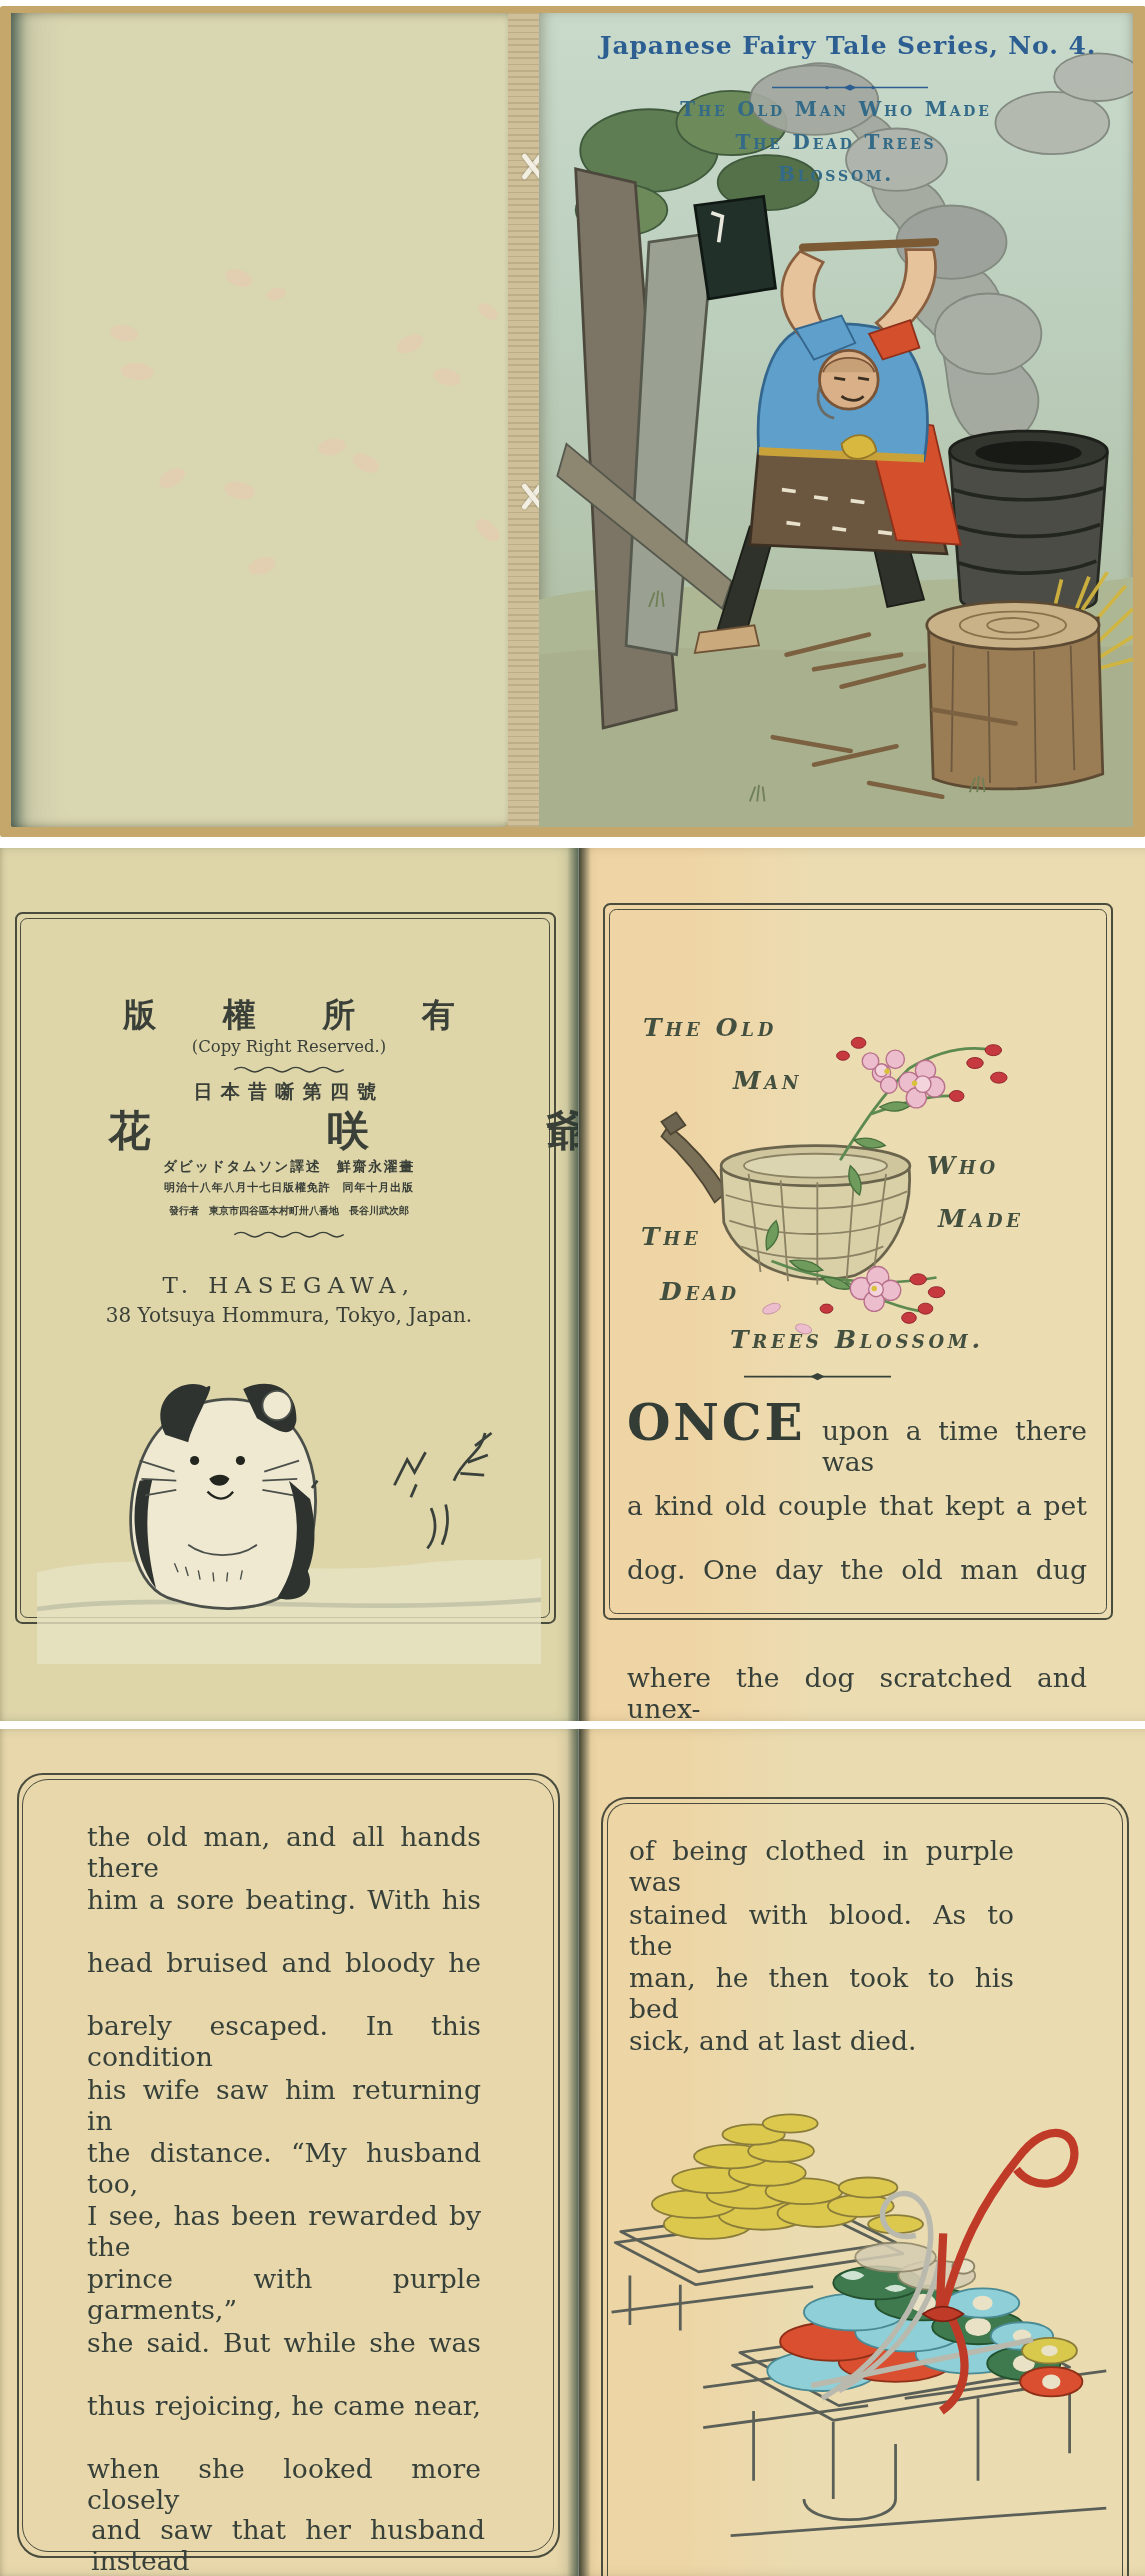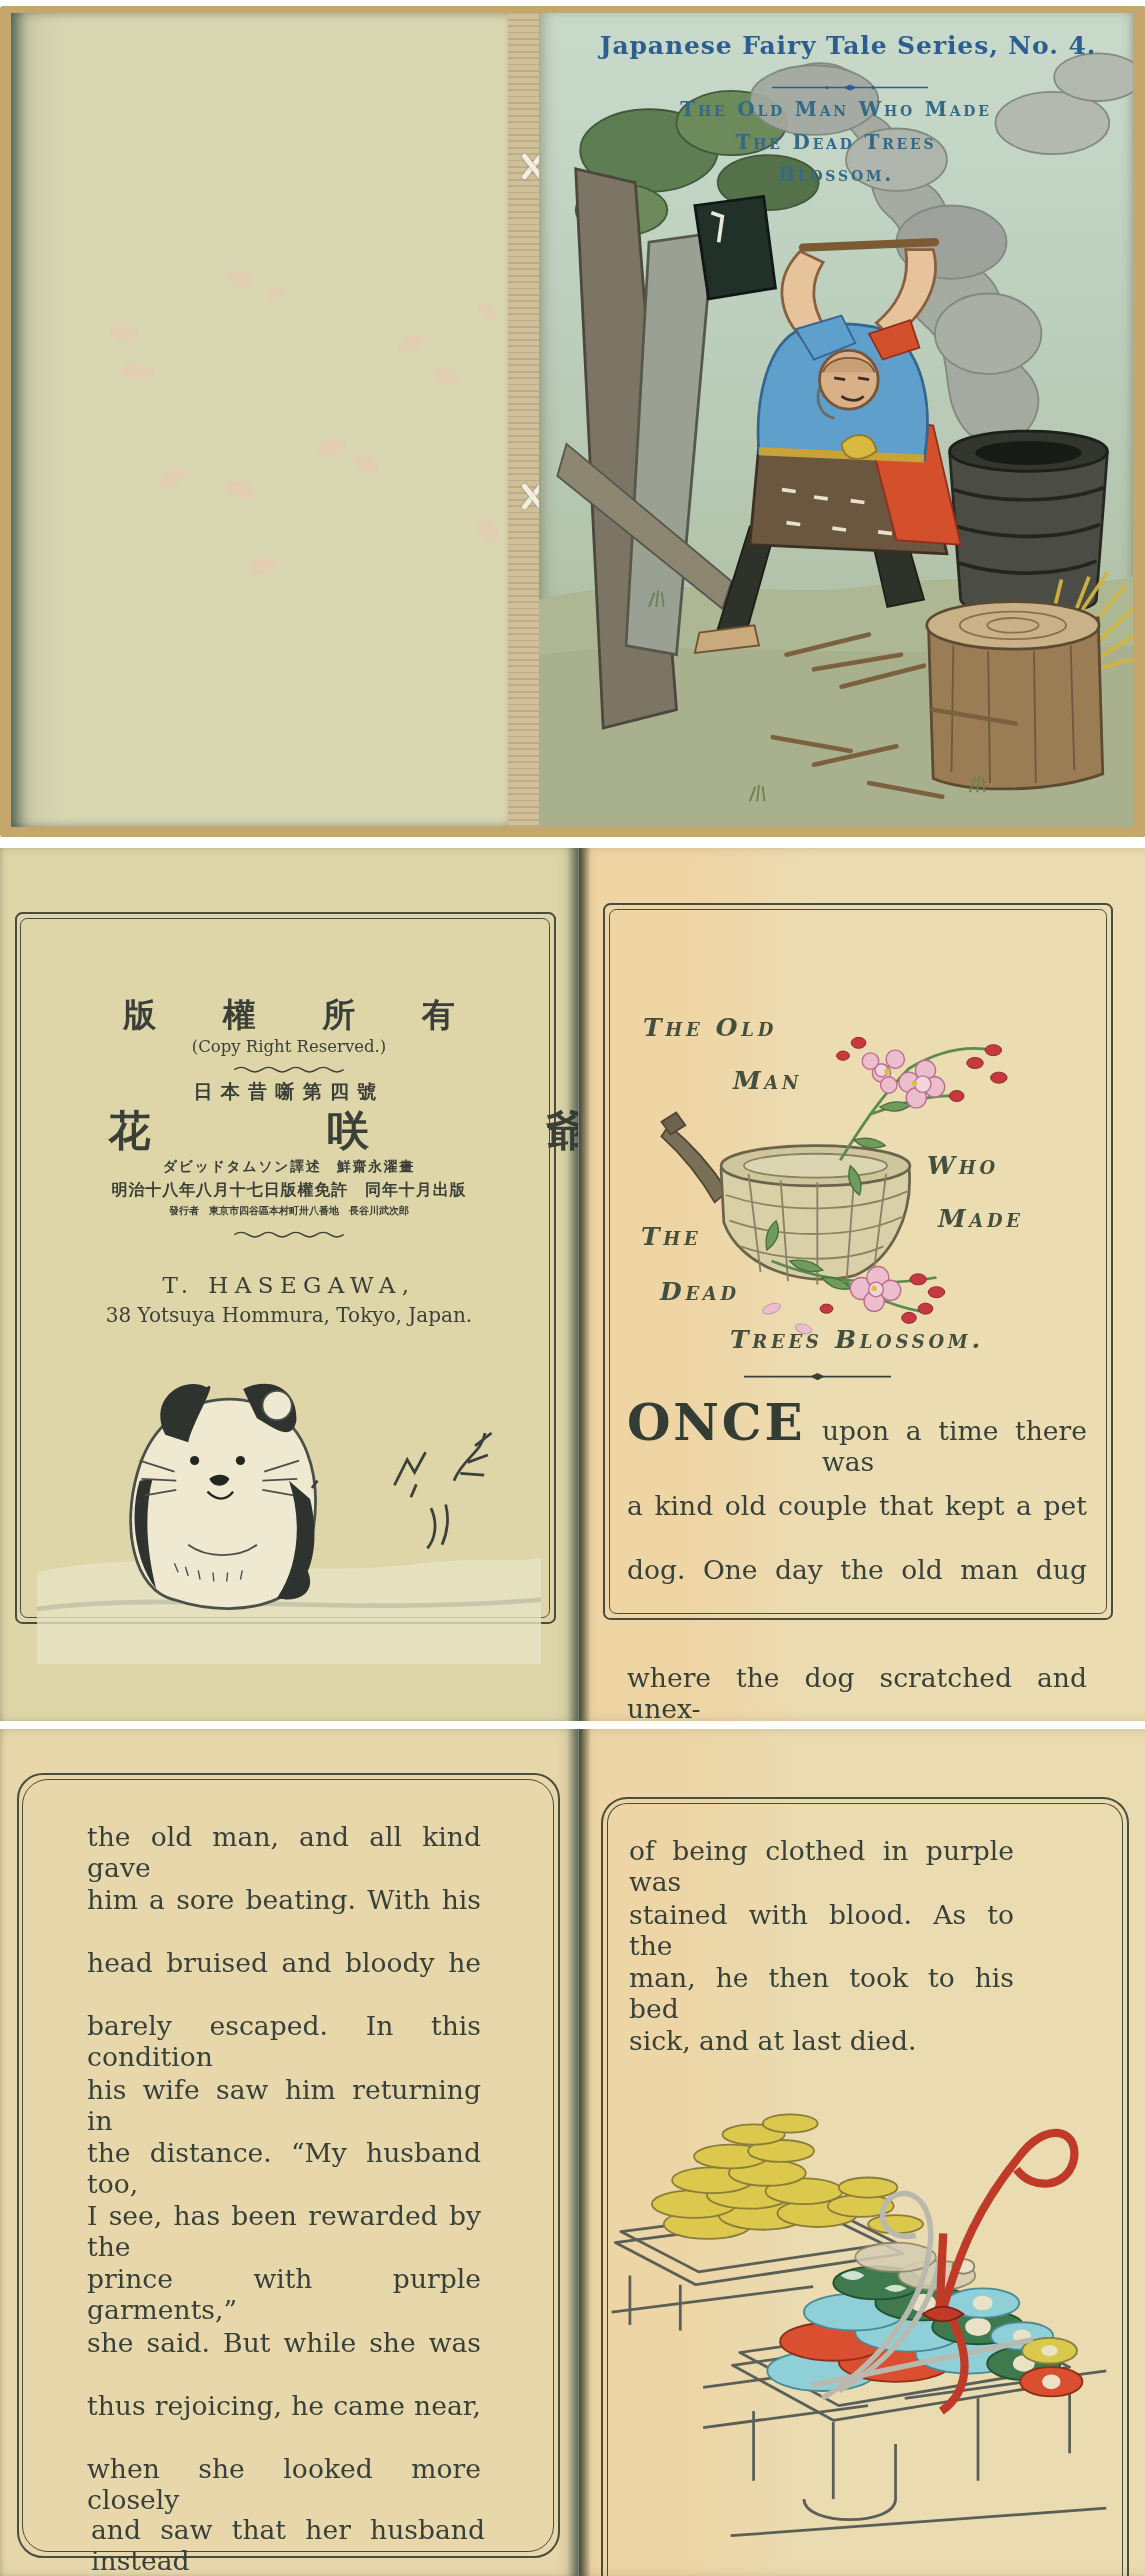--- a/index.html
+++ b/index.html
@@ -228,21 +228,21 @@
       <div id="copyright-frame" class="frame"></div>
 
       <div class="cjk-line jp" style="top:145px;font-size:33px;font-weight:bold;letter-spacing:27.5px;text-indent:27.5px;">版 權 所 有</div>
       <div class="cjk-line" style="top:189px;font-size:16.5px;color:#3a4038;">(Copy Right Reserved.)</div>
       <svg style="position:absolute;left:234px;top:218px;" width="110" height="7.3" viewBox="0 0 120 8">
         <path d="M0,4 q7.5,-5 15,0 t15,0 t15,0 t15,0 t15,0 t15,0 t15,0 t15,0" fill="none" stroke="#3a4038" stroke-width="1.6"></path>
       </svg>
       <div class="cjk-line jp" style="top:231px;font-size:19px;font-weight:bold;letter-spacing:8.3px;">日本昔噺第四號</div>
       <div class="cjk-line jp" style="top:255px;font-size:42px;font-weight:bold;letter-spacing:81px;text-indent:81px;white-space:nowrap;">花 咲 爺</div>
       <div class="cjk-line jp" style="top:310px;font-size:13.8px;font-weight:bold;letter-spacing:1.8px;">ダビッドタムソン譯述　鮮齋永濯畫</div>
-      <div class="cjk-line jp" style="top:332px;font-size:16px;font-weight:bold;letter-spacing:0.9px;">明治十八年八月十七日版權免許　同年十月出版</div>
+      <div class="cjk-line jp" style="top:332px;font-size:11px;font-weight:bold;letter-spacing:0.9px;">明治十八年八月十七日版權免許　同年十月出版</div>
       <div class="cjk-line jp" style="top:356px;font-size:10px;font-weight:bold;">發行者　東京市四谷區本村町卅八番地　長谷川武次郎</div>
       <svg style="position:absolute;left:234px;top:383px;" width="110" height="7.3" viewBox="0 0 120 8">
         <path d="M0,4 q7.5,-5 15,0 t15,0 t15,0 t15,0 t15,0 t15,0 t15,0 t15,0" fill="none" stroke="#3a4038" stroke-width="1.6"></path>
       </svg>
       <div class="cjk-line" style="top:424px;font-size:23px;letter-spacing:6.4px;color:#3a4038;">T. HASEGAWA,</div>
       <div class="cjk-line" style="top:455px;font-size:20px;color:#3a4038;">38 Yotsuya Hommura, Tokyo, Japan.</div>
 
       <svg class="svg-art" style="left:37px;top:486px;" width="504" height="330" viewBox="0 0 550 360">
         <path d="M0,260 C120,230 260,270 420,250 C480,243 520,250 550,244 L550,360 L0,360 Z" fill="#e6e2c2" opacity=".8"></path>
         <path d="M0,300 C150,280 330,308 550,290" fill="none" stroke="#b9bba4" stroke-width="5" opacity=".7"></path>
@@ -382,21 +382,21 @@
       <div class="story-text" style="left:48px;top:642px;width:460px;">a kind old couple that kept a pet</div>
       <div class="story-text" style="left:48px;top:706px;width:460px;">dog.  One day the old man dug</div>
       <div class="story-text" style="left:48px;top:770px;width:460px;margin-top:44px;">where the dog scratched and unex-</div>
     </div>
   </div>
 
   <div class="panel" id="panel-bot">
 
     <div id="story-left" class="page tex">
       <div id="story-left-frame" class="frame"></div>
-      <div class="story-text" style="left:87px;top:92px;width:394px;">the old man, and all kind gave</div>
+      <div class="story-text" style="left:87px;top:92px;width:394px;">the old man, and all hands there</div>
       <div class="story-text" style="left:87px;top:155px;width:394px;">him a sore beating.  With his</div>
       <div class="story-text" style="left:87px;top:218px;width:394px;">head bruised and bloody he</div>
       <div class="story-text" style="left:87px;top:281px;width:394px;">barely escaped.  In this condition</div>
       <div class="story-text" style="left:87px;top:345px;width:394px;">his wife saw him returning in</div>
       <div class="story-text" style="left:87px;top:408px;width:394px;">the distance.  “My husband too,</div>
       <div class="story-text" style="left:87px;top:471px;width:394px;">I see, has been rewarded by the</div>
       <div class="story-text" style="left:87px;top:534px;width:394px;">prince with purple garments,”</div>
       <div class="story-text" style="left:87px;top:598px;width:394px;">she said.  But while she was</div>
       <div class="story-text" style="left:87px;top:661px;width:394px;">thus rejoicing, he came near,</div>
       <div class="story-text" style="left:87px;top:724px;width:394px;">when she looked more closely</div>

